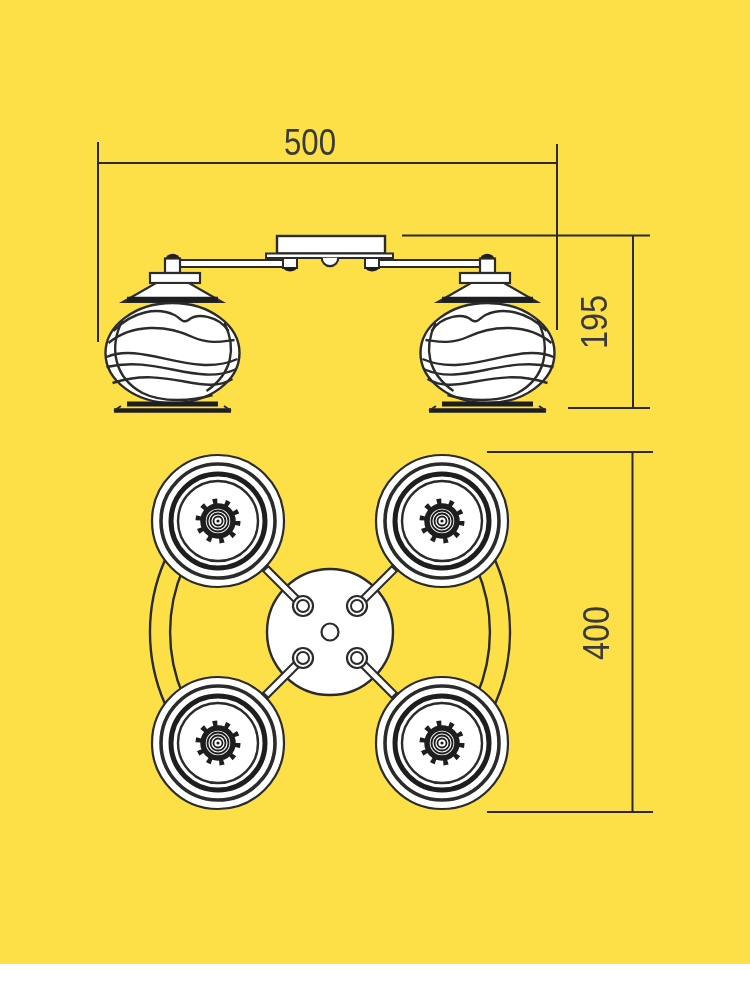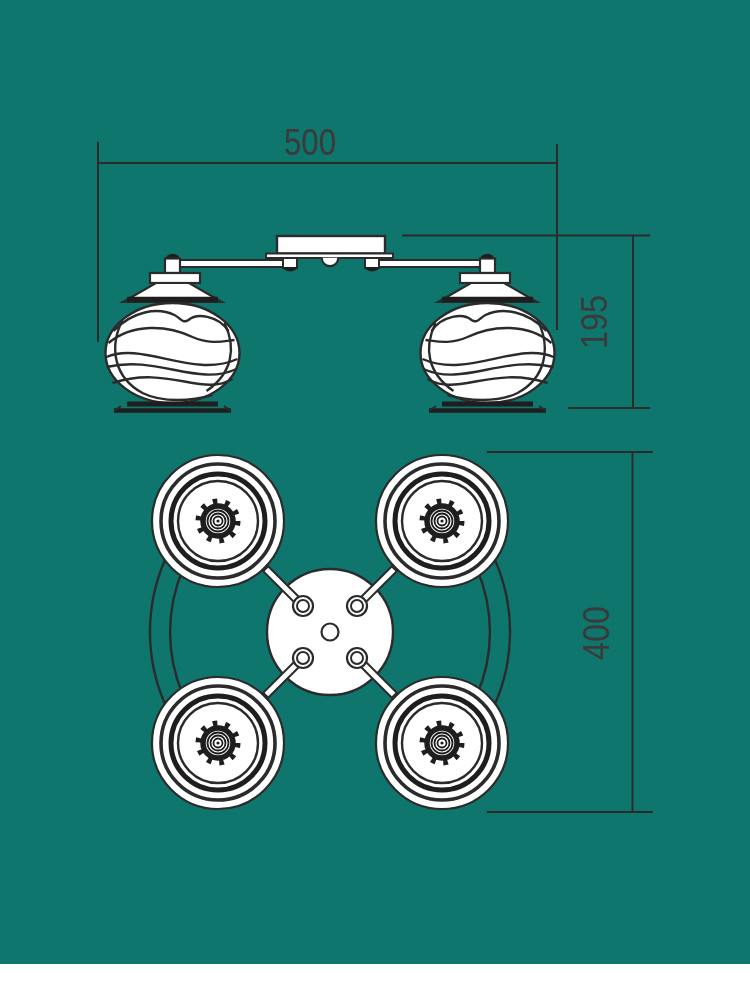--- a/index.html
+++ b/index.html
@@ -1,17 +1,17 @@
 <!DOCTYPE html>
 <html><head>
 <meta charset="utf-8">
 <style>
   html,body{margin:0;padding:0;background:#ffffff;}
   body{width:750px;height:1000px;overflow:hidden;font-family:"Liberation Sans",sans-serif;}
-  #canvas{width:750px;height:964px;position:relative;background:#0f766e;}
+  #canvas{width:750px;height:964px;position:relative;background:#fde047;}
   svg{display:block;}
   .dim-text{fill:#3a3a3a;font-size:37px;font-family:"Liberation Sans",sans-serif;}
   .ln{stroke:#2b2b2b;fill:none;}
 </style>
 </head>
 <body>
 
 <div id="canvas">
 <svg width="750" height="1000" viewBox="0 0 750 1000">
 

